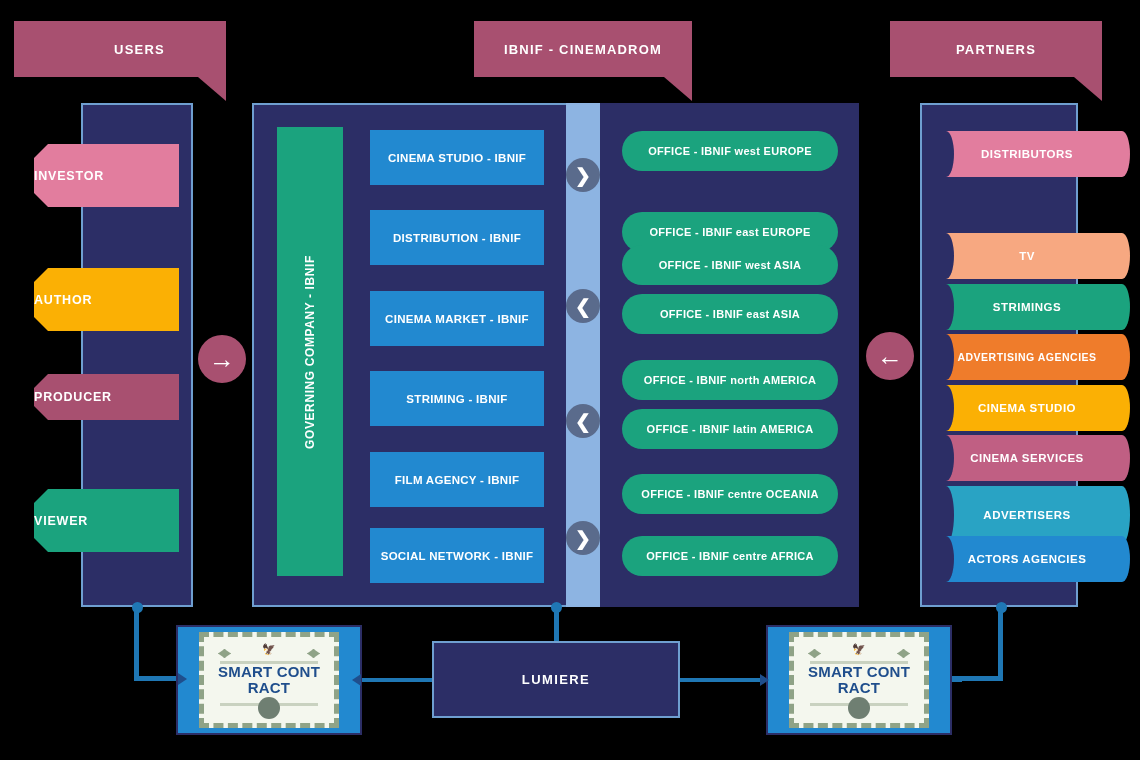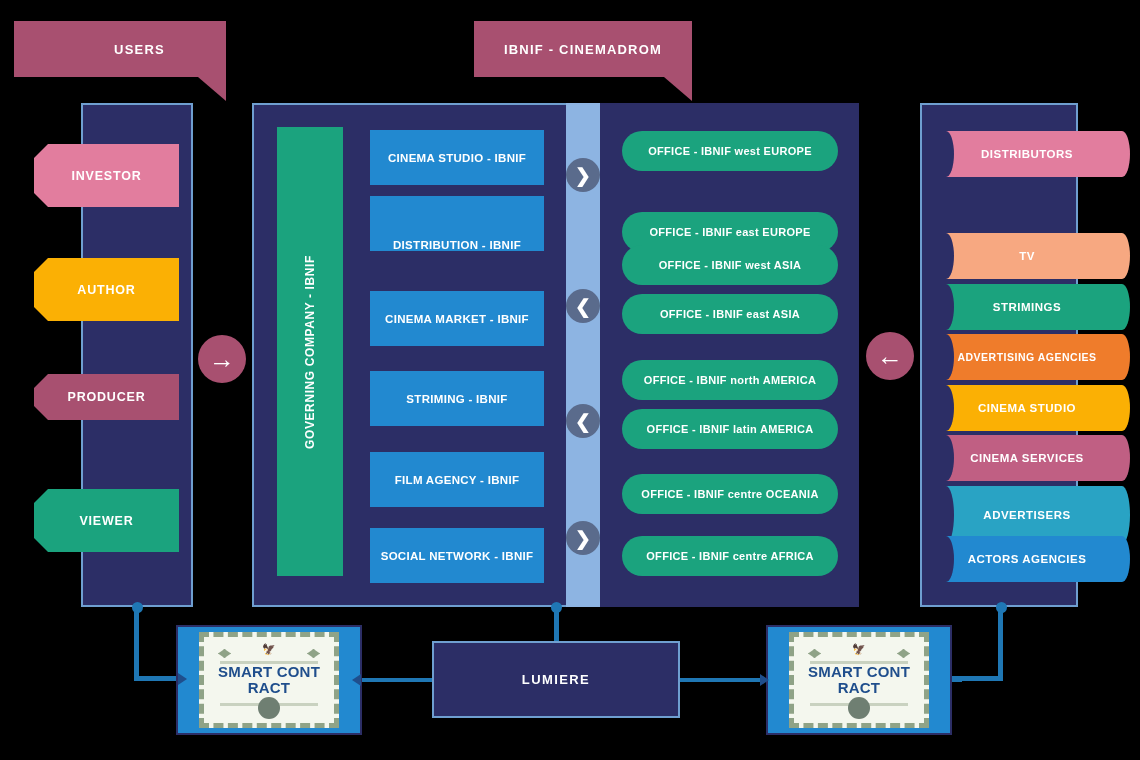--- a/index.html
+++ b/index.html
@@ -33,21 +33,21 @@
   .side-panel {
     position: absolute;
     background: #2c2e66;
     border: 2px solid #6f9fd0;
     z-index: 1;
   }
 
   
   .user-item {
     position: absolute;
-    display: flex; align-items: center; justify-content: center;
+    display: flex; align-items: center; justify-content: flex-start;
     color: #ffffff;
     font-size: 12.5px; font-weight: bold; letter-spacing: 0.8px;
     clip-path: polygon(14px 0, 100% 0, 100% 100%, 14px 100%, 0 calc(100% - 14px), 0 14px);
     z-index: 4;
   }
 
   
   .partner-item {
     position: absolute;
     display: flex; align-items: center; justify-content: center;
@@ -209,27 +209,31 @@
   <div class="banner" style="left:14px; top:21px; width:212px; height:56px; font-size:13px;padding-left:39px;">
     <span>USERS</span>
     <span class="tail"></span>
   </div>
 
   <div class="banner" style="left:474px; top:21px; width:218px; height:56px; font-size:13px;">
     <span>IBNIF - CINEMADROM</span>
     <span class="tail"></span>
   </div>
 
+  <div class="banner" style="left:890px; top:21px; width:212px; height:56px; font-size:13px;">
+    <span>PARTNERS</span>
+    <span class="tail"></span>
+  </div>
 
   <div class="side-panel" style="left:81px; top:103px; width:112px; height:504px;"></div>
 
   <div class="user-item" style="left:34px; top:144px; width:145px; height:63px; background:#e27d9e;">
     <span>INVESTOR</span>
   </div>
-  <div class="user-item" style="left:34px; top:258px; width:145px; height:63px; background:#fbb004;">
+  <div class="user-item" style="left:34px; top:268px; width:145px; height:63px; background:#fbb004;">
     <span>AUTHOR</span>
   </div>
   <div class="user-item" style="left:34px; top:374px; width:145px; height:46px; background:#a85070;">
     <span>PRODUCER</span>
   </div>
   <div class="user-item" style="left:34px; top:489px; width:145px; height:63px; background:#1ba37e;">
     <span>VIEWER</span>
   </div>
 
   <div class="round-arrow" style="left:198px; top:335px;">
@@ -240,21 +244,21 @@
   <div id="center-right-bg"></div>
   <div id="center-strip"></div>
 
   <div id="gov-company">
     <span>GOVERNING COMPANY - IBNIF</span>
   </div>
 
   <div class="div-box" style="top:130px;">
     <span>CINEMA STUDIO - IBNIF</span>
   </div>
-  <div class="div-box" style="top:196px;align-items:flex-end;">
+  <div class="div-box" style="top:210px;">
     <span>DISTRIBUTION - IBNIF</span>
   </div>
   <div class="div-box" style="top:291px;">
     <span>CINEMA MARKET - IBNIF</span>
   </div>
   <div class="div-box" style="top:371px;">
     <span>STRIMING - IBNIF</span>
   </div>
   <div class="div-box" style="top:452px;">
     <span>FILM AGENCY - IBNIF</span>

